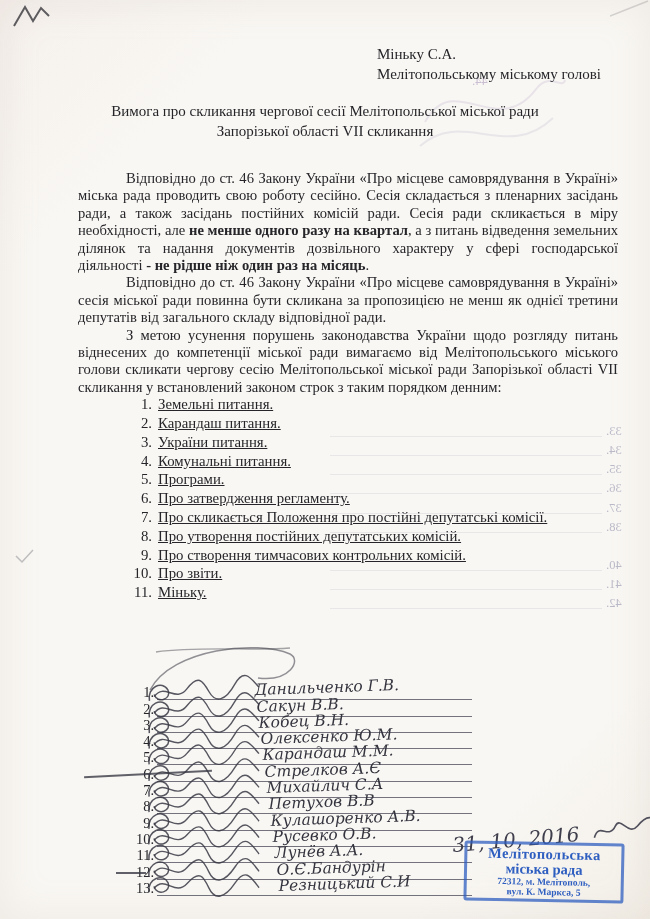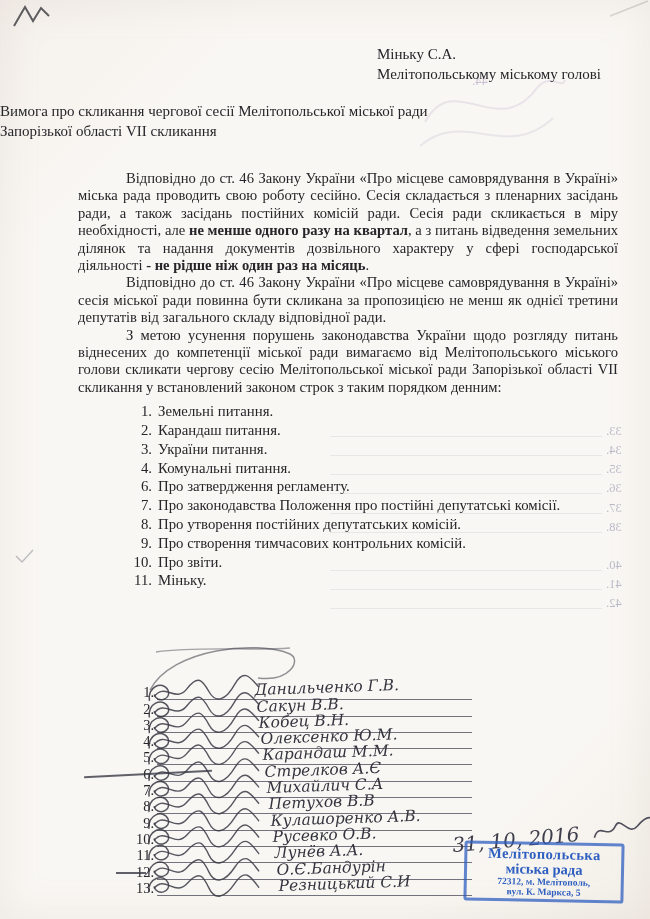--- a/index.html
+++ b/index.html
@@ -4,26 +4,26 @@
 <style>
   html,body{margin:0;padding:0;background:#e8e6e2;}
   .page{
     position:relative;width:650px;height:919px;overflow:hidden;
     background:linear-gradient(135deg,#f5f0ec 0%,#f9f7f3 18%,#f9f7f3 84%,#f3efe8 100%);
     box-shadow:inset 0 0 40px rgba(190,170,160,.18);
     font-family:"Liberation Serif", serif;color:#26262a;
   }
   
   .recipient{position:absolute;left:377px;top:44px;width:250px;font-size:15px;line-height:20px;}
-  .title{position:absolute;left:0;top:101px;width:100%;text-align:left;font-size:15px;line-height:20px;}
+  .title{position:absolute;left:0;top:101px;width:100%;text-align:center;font-size:15px;line-height:20px;}
   
   .body-text{position:absolute;left:78px;top:170px;width:540px;font-size:14.6px;line-height:17.4px;text-align:justify;}
   .body-text p{margin:0;text-indent:48px;}
   .body-text .b{font-weight:bold;}
-  .agenda{margin-top:7px;}
+  .agenda{text-decoration:underline;}
   .agenda-row{height:18.8px;font-size:14.8px;white-space:nowrap;}
   .a-num{display:inline-block;width:74px;text-align:right;}
   .a-text{margin-left:6px;}
   .deputies{margin-top:11px;text-indent:48px;text-align:justify;}
   
   .sig-rows{position:absolute;left:78px;top:684px;width:420px;}
   .sig-row{position:relative;display:flex;align-items:flex-end;height:16.3px;margin-left:52px;}
   .sig-num{width:24px;text-align:right;margin-right:3px;font-size:14.4px;line-height:16px;}
   .sig-line{position:relative;flex:0 0 315px;height:100%;border-bottom:1px solid rgba(70,70,85,.75);}
   .sig-script{
@@ -113,27 +113,30 @@
         </div>
 
         <div class="agenda-row" style="--i: 2;">
           <span class="a-num">3.</span><span class="a-text">України питання.</span>
         </div>
 
         <div class="agenda-row" style="--i: 3;">
           <span class="a-num">4.</span><span class="a-text">Комунальні питання.</span>
         </div>
 
+        <div class="agenda-row" style="--i: 4;">
+          <span class="a-num">5.</span><span class="a-text">Програми.</span>
+        </div>
 
         <div class="agenda-row" style="--i: 5;">
           <span class="a-num">6.</span><span class="a-text">Про затвердження регламенту.</span>
         </div>
 
         <div class="agenda-row" style="--i: 6;">
-          <span class="a-num">7.</span><span class="a-text">Про законодавства Положення про постійні депутатські комісії.</span>
+          <span class="a-num">7.</span><span class="a-text">Про скликається Положення про постійні депутатські комісії.</span>
         </div>
 
         <div class="agenda-row" style="--i: 7;">
           <span class="a-num">8.</span><span class="a-text">Про утворення постійних депутатських комісій.</span>
         </div>
 
         <div class="agenda-row" style="--i: 8;">
           <span class="a-num">9.</span><span class="a-text">Про створення тимчасових контрольних комісій.</span>
         </div>
 

